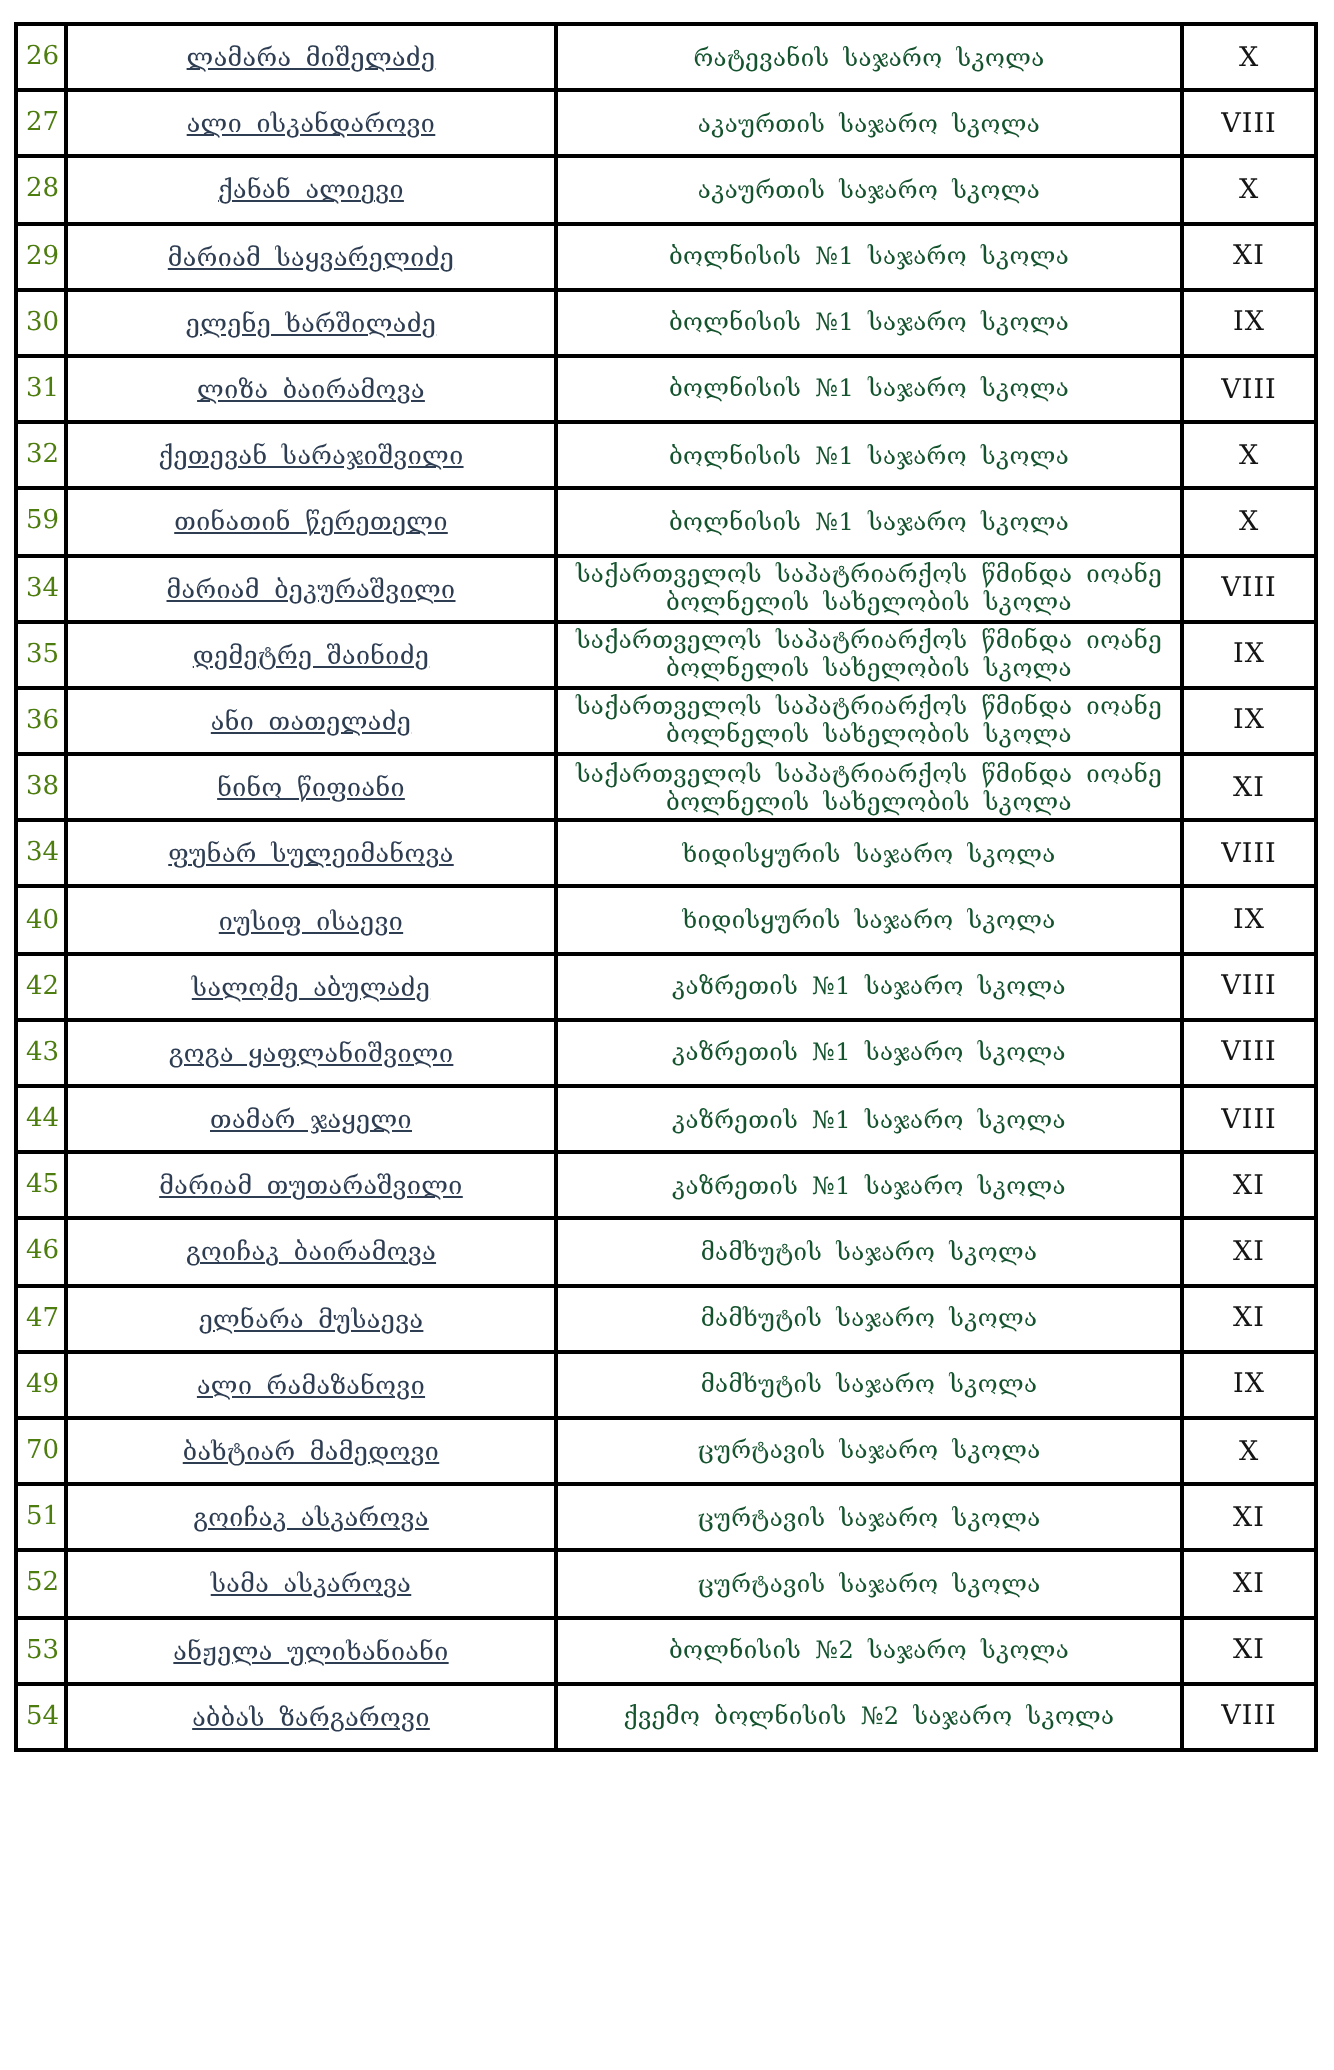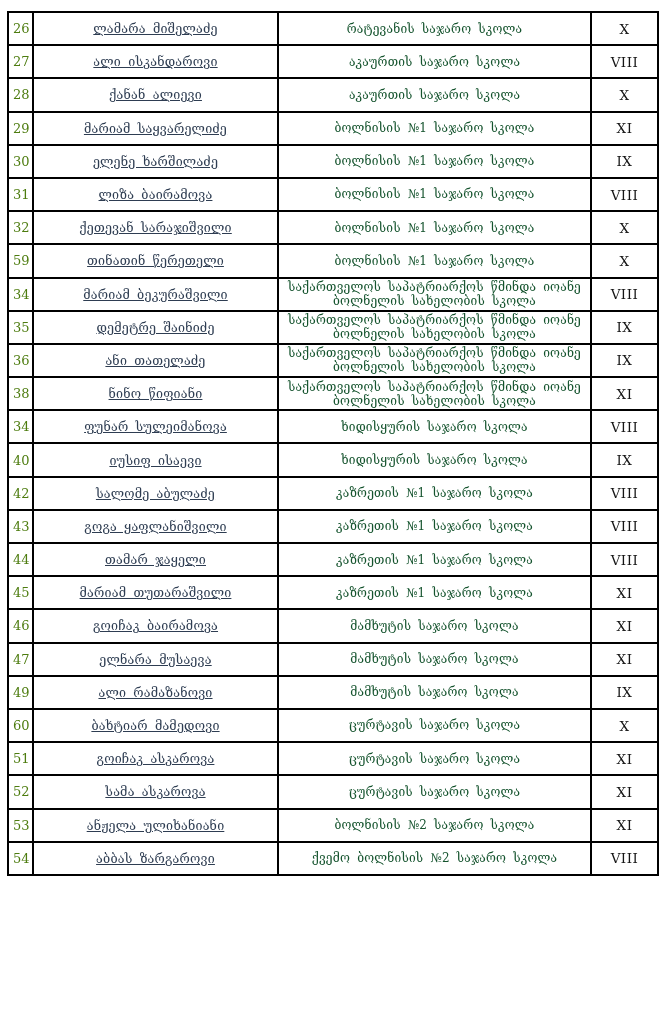--- a/index.html
+++ b/index.html
@@ -186,21 +186,21 @@
           <td class="cell-school">მამხუტის საჯარო სკოლა</td>
           <td class="cell-grade">XI</td>
         </tr>
         <tr class="row">
           <td class="cell-num">49</td>
           <td class="cell-name">ალი რამაზანოვი</td>
           <td class="cell-school">მამხუტის საჯარო სკოლა</td>
           <td class="cell-grade">IX</td>
         </tr>
         <tr class="row">
-          <td class="cell-num">60</td>
+          <td class="cell-num">70</td>
           <td class="cell-name">ბახტიარ მამედოვი</td>
           <td class="cell-school">ცურტავის საჯარო სკოლა</td>
           <td class="cell-grade">X</td>
         </tr>
         <tr class="row">
           <td class="cell-num">51</td>
           <td class="cell-name">გოიჩაკ ასკაროვა</td>
           <td class="cell-school">ცურტავის საჯარო სკოლა</td>
           <td class="cell-grade">XI</td>
         </tr>

